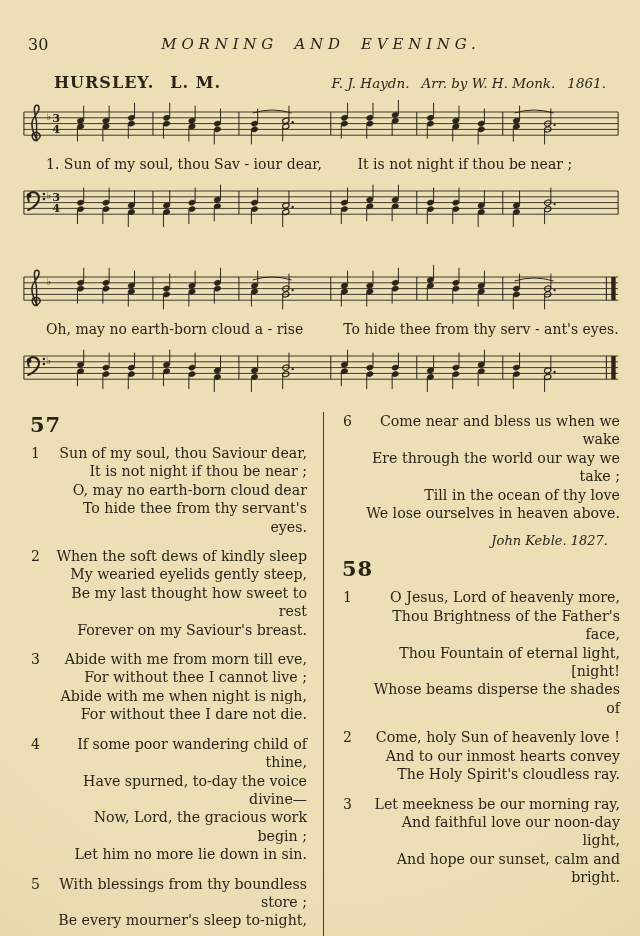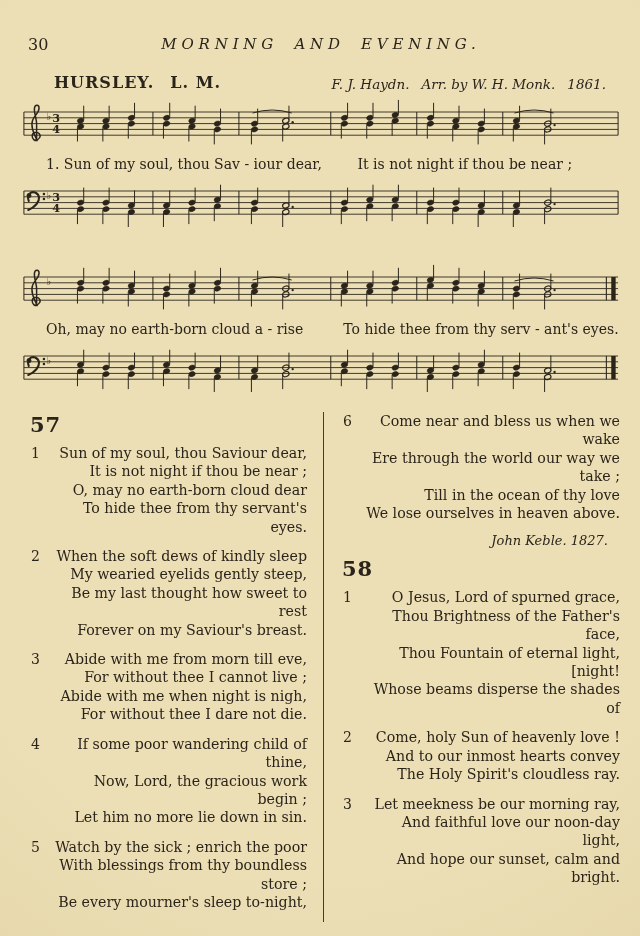--- a/index.html
+++ b/index.html
@@ -6,21 +6,21 @@
   body{width:640px;background:#6b6457;font-family:"DejaVu Serif","Liberation Serif",serif;}
   .page{
     width:640px;height:936px;box-sizing:border-box;position:relative;overflow:hidden;
     background:radial-gradient(120% 95% at 50% 40%, #ecdfb6 55%, #e1d2a2 100%);
     color:#2b241a;
     padding:34px 18px 0 20px;
   }
   .top-row{position:relative;text-align:center;height:24px;}
   .pageno{position:absolute;left:8px;top:1px;font-size:16px;}
   .running-head{font-style:italic;letter-spacing:0.32em;word-spacing:0.45em;font-size:15px;}
-  .tune-row{display:flex;justify-content:space-between;align-items:flex-end;margin:15px 16px 2px 34px;}
+  .tune-row{display:flex;justify-content:space-between;align-items:center;margin:15px 16px 2px 34px;}
   .tune-title{font-weight:bold;font-size:16px;letter-spacing:1px;}
   .tune-title .meter{margin-left:16px;}
   .tune-attr{font-style:italic;font-size:13.5px;}
   .tune-attr span{margin-left:12px;}
   .system{margin-top:4px;}
   .system.second{margin-top:28px;}
   .staff{display:block;width:100%;height:58px;}
   .lyric{font-size:14px;white-space:pre;padding-left:26px;line-height:21px;height:21px;overflow:hidden;}
   .hymns{display:flex;margin-top:14px;}
   .col{box-sizing:border-box;}
@@ -433,28 +433,28 @@
               <div class="vline">Abide with me from morn till eve,</div>
               <div class="vline">For without thee I cannot live ;</div>
               <div class="vline">Abide with me when night is nigh,</div>
               <div class="vline">For without thee I dare not die.</div>
             </div>
           </div>
           <div class="verse">
             <span class="vnum">4</span>
             <div class="vbody">
               <div class="vline">If some poor wandering child of thine,</div>
+              <div class="vline">Have spurned, to-day the voice divine—</div>
               <div class="vline">Now, Lord, the gracious work begin ;</div>
               <div class="vline">Let him no more lie down in sin.</div>
             </div>
           </div>
           <div class="verse">
             <span class="vnum">5</span>
             <div class="vbody">
-              <div class="vline">Watch by the sick ; enrich the poor</div>
               <div class="vline">With blessings from thy boundless store ;</div>
               <div class="vline">Be every mourner's sleep to-night,</div>
             </div>
           </div>
         </div>
     </div>
     <div class="col right">
       <div>
           <div class="verse">
             <span class="vnum">6</span>
@@ -465,21 +465,21 @@
               <div class="vline">We lose ourselves in heaven above.</div>
             </div>
           </div>
         </div>
       <div class="attr">John Keble.  1827.</div>
       <div class="hymn-number second">58</div>
       <div>
           <div class="verse">
             <span class="vnum">1</span>
             <div class="vbody">
-              <div class="vline">O Jesus, Lord of spurned grace,</div>
+              <div class="vline">O Jesus, Lord of heavenly more,</div>
               <div class="vline">Thou Brightness of the Father's face,</div>
               <div class="vline">Thou Fountain of eternal light, [night!</div>
               <div class="vline">Whose beams disperse the shades of</div>
             </div>
           </div>
           <div class="verse">
             <span class="vnum">2</span>
             <div class="vbody">
               <div class="vline">Come, holy Sun of heavenly love !</div>
               <div class="vline">And to our inmost hearts convey</div>

